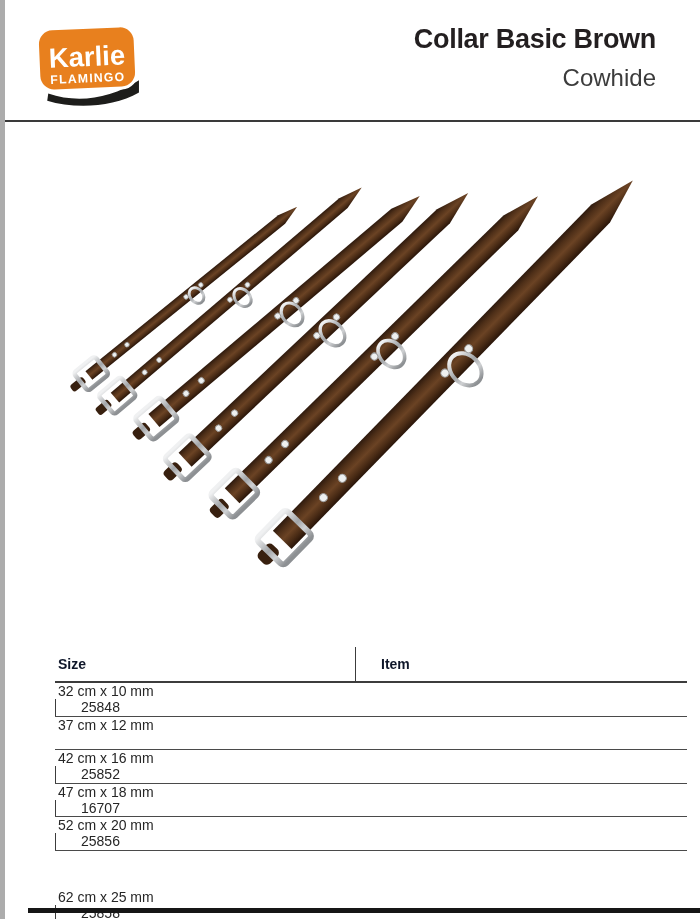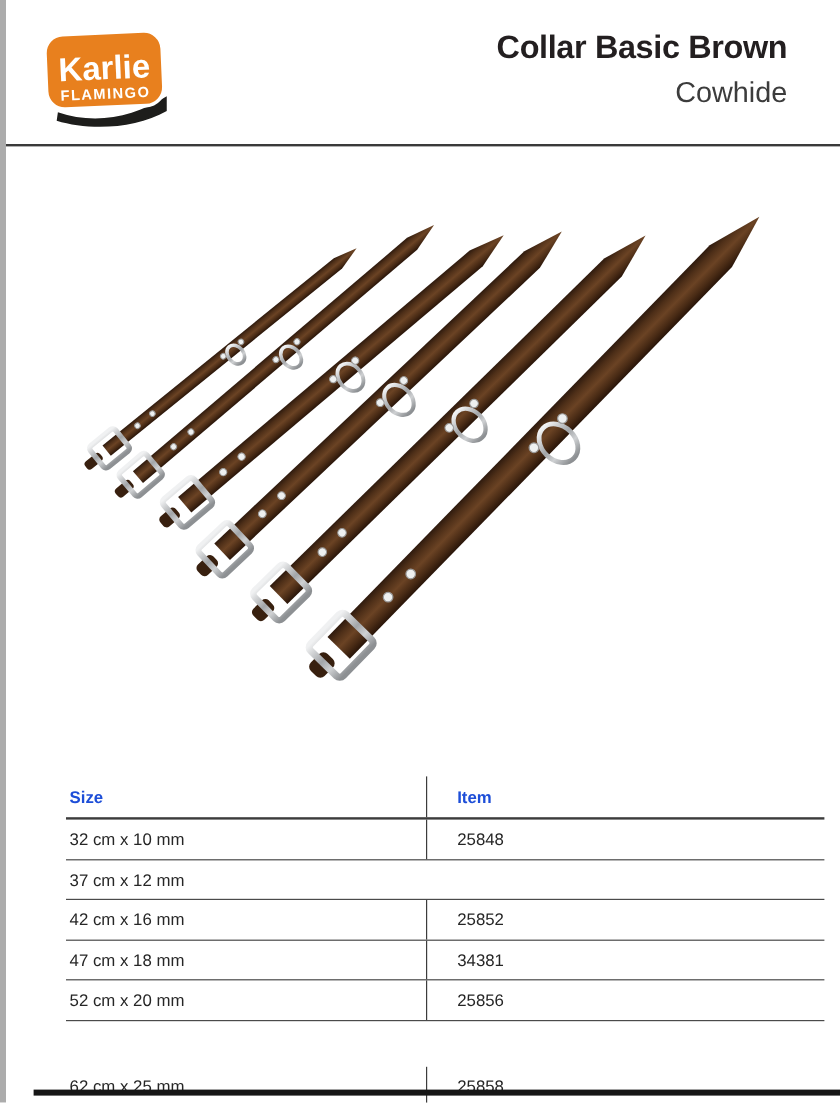--- a/index.html
+++ b/index.html
@@ -30,22 +30,22 @@
     background:#3a3a3a;
   }
   
   #product-photo{ position:absolute; left:0; top:140px; width:700px; height:500px; }
   
   #spec-table{
     position:absolute; left:55px; top:647px; width:632px;
     font-size:14px; color:#262626;
   }
   .trow{ display:flex; box-sizing:border-box; }
-  .trow.theader{ height:36px; border-bottom:2px solid #3c3c3c; font-weight:bold; color:#1d4ed8; }
-  .trow.tbody{ height:33.5px; border-bottom:1.5px solid #4a4a4a; }
+  .trow.theader{ height:36px; border-bottom:2px solid #3c3c3c; font-weight:bold; color:#0f172a; }
+  .trow.tbody{ height:33.5px; border-bottom:1.5px solid #4a4a4a;flex-direction:column; }
   .trow.tbody:last-child{ border-bottom:none; height:32px;margin-top:38px; }
   .cell-size{
     width:300px; box-sizing:border-box; padding-left:3px;
     display:flex; align-items:center;
   }
   .cell-item{
     flex:1; box-sizing:border-box; border-left:1.5px solid #3c3c3c;
     padding-left:25px; display:flex; align-items:center;
   }
   
@@ -182,21 +182,21 @@
       <div class="cell-size">37 cm x 12 mm</div>
     </div>
 
     <div class="trow tbody">
       <div class="cell-size">42 cm x 16 mm</div>
       <div class="cell-item">25852</div>
     </div>
 
     <div class="trow tbody">
       <div class="cell-size">47 cm x 18 mm</div>
-      <div class="cell-item">34381</div>
+      <div class="cell-item">16707</div>
     </div>
 
     <div class="trow tbody">
       <div class="cell-size">52 cm x 20 mm</div>
       <div class="cell-item">25856</div>
     </div>
 
     <div class="trow tbody">
       <div class="cell-size">62 cm x 25 mm</div>
       <div class="cell-item">25858</div>

